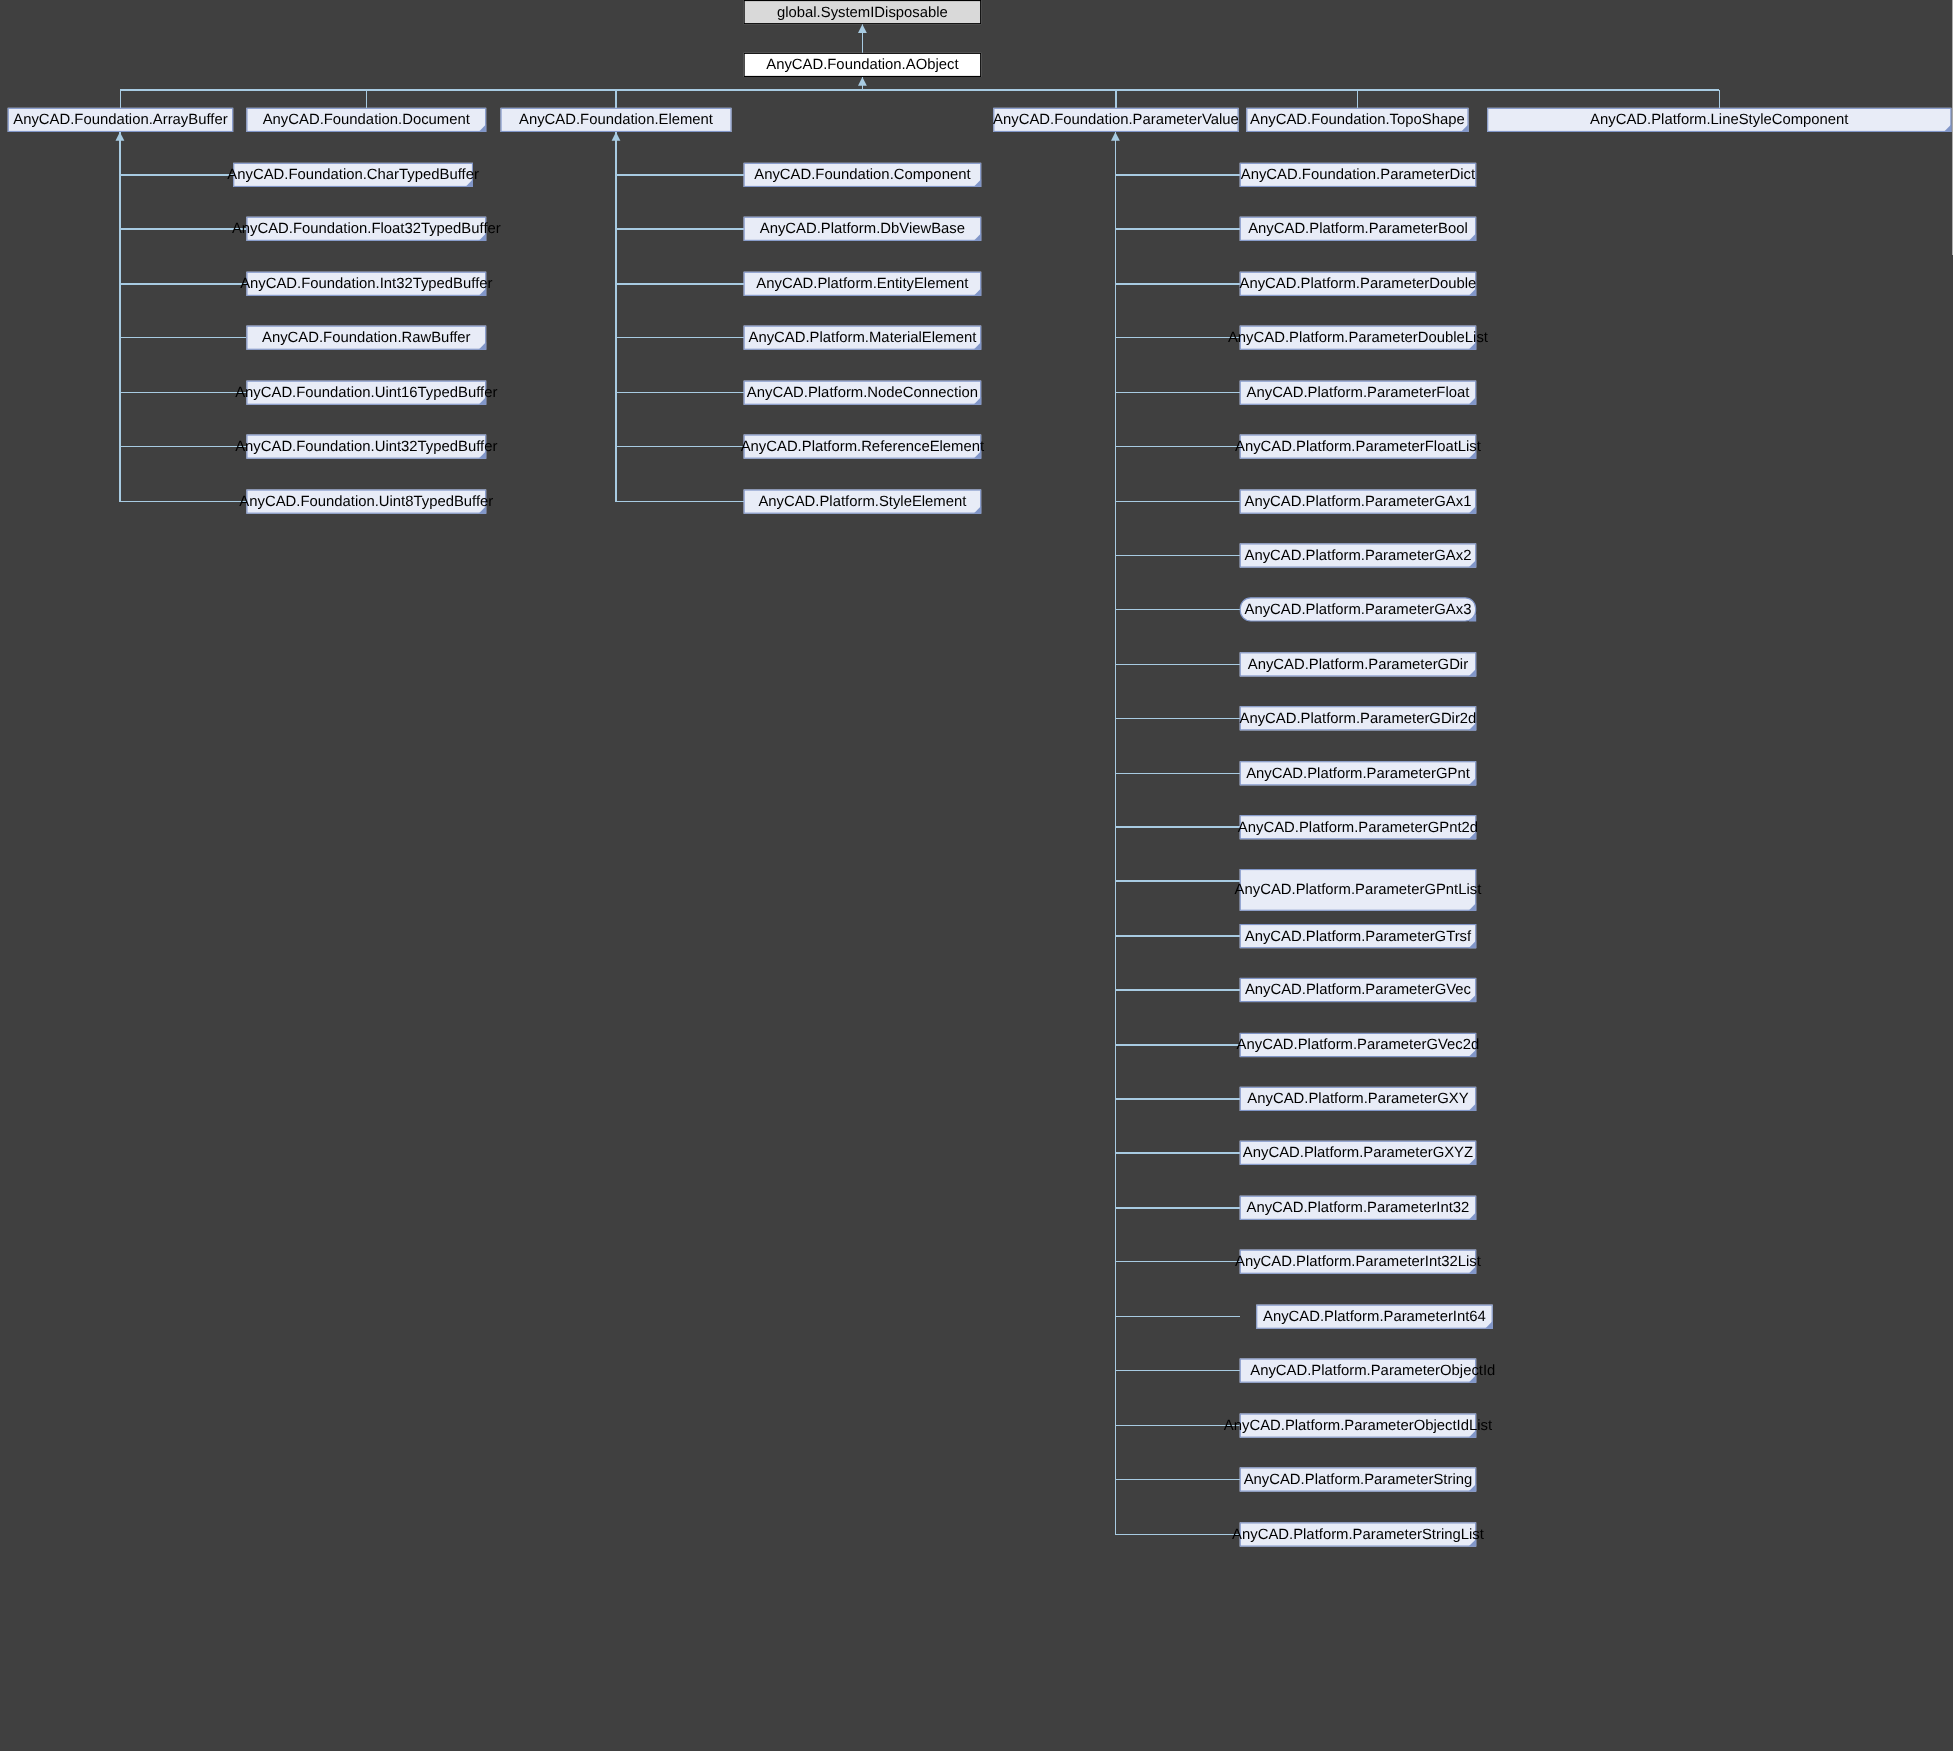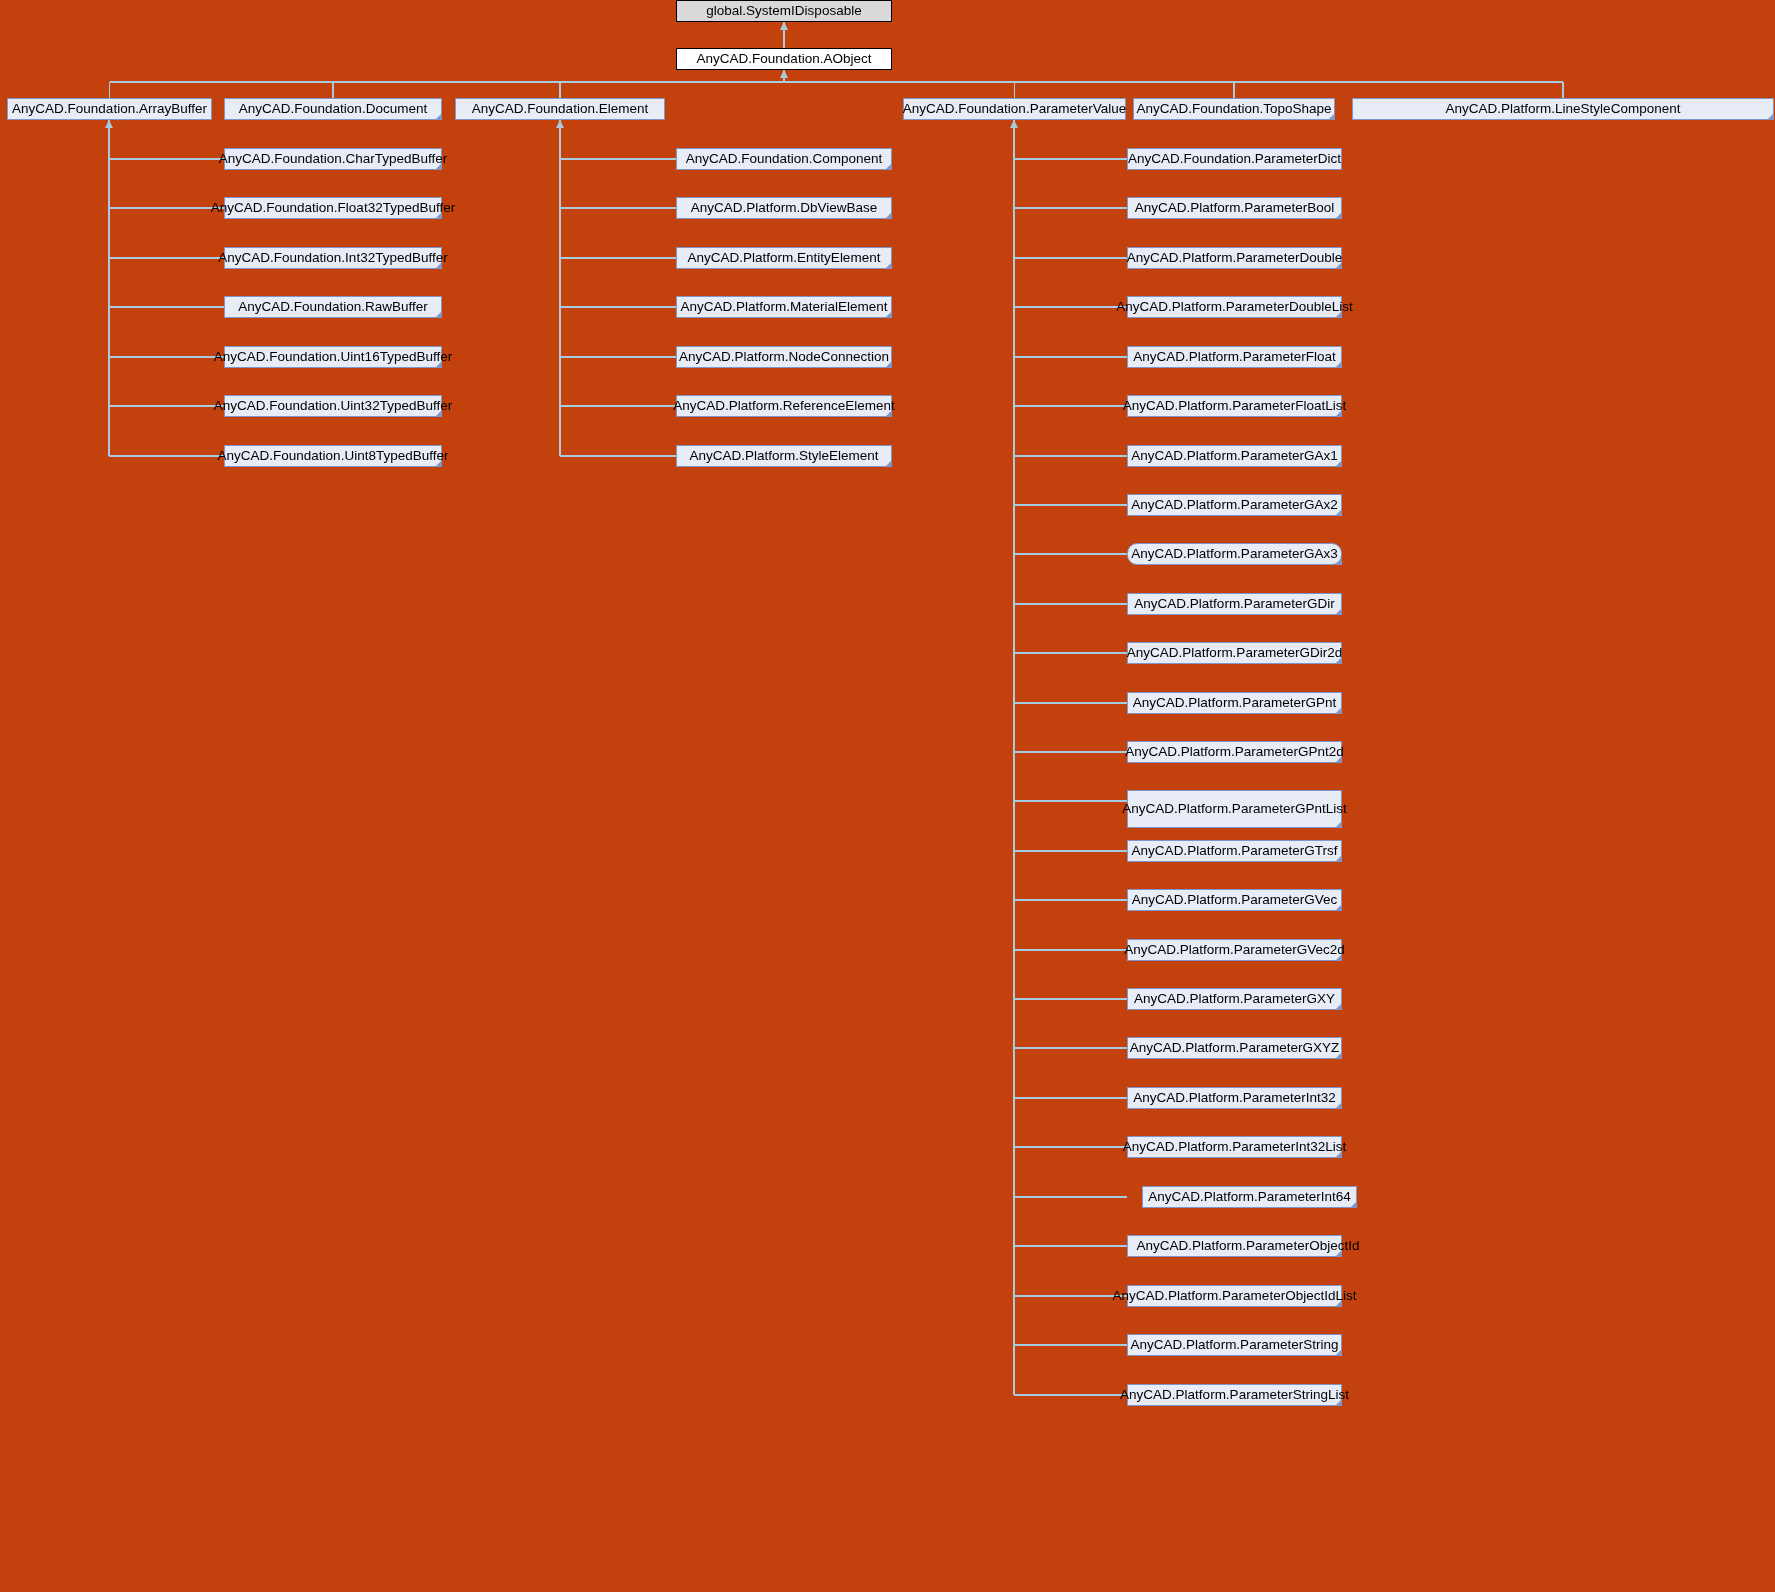--- a/index.html
+++ b/index.html
@@ -1,18 +1,18 @@
 <!DOCTYPE html>
 <html><head>
 <meta charset="utf-8">
 <title>Class Inheritance Diagram</title>
 <style>
   html,body{margin:0;padding:0;background:#ffffff;}
   body{font-family:"Liberation Sans","DejaVu Sans",sans-serif;}
-  #diagram{position:relative;width:1775px;height:1592px;background:#c2410c;overflow:hidden;}
+  #diagram{position:relative;width:1775px;height:1592px;background:#404040;overflow:hidden;}
 
   
   #wires{position:absolute;left:0;top:0;width:1775px;height:1592px;pointer-events:none;}
 
   
   .node{
     position:absolute;
     box-sizing:border-box;
     display:flex;
     align-items:center;
@@ -134,21 +134,21 @@
       </div>
       <div class="node derived" style="left: 903px; top: 98px; width: 223px; height: 22px;">
         <span class="lbl">AnyCAD.Foundation.ParameterValue</span>
       </div>
       <div class="node derived leaf" style="left: 1133px; top: 98px; width: 202px; height: 22px;">
         <span class="lbl">AnyCAD.Foundation.TopoShape</span>
       </div>
       <div class="node derived leaf" style="left: 1352px; top: 98px; width: 422px; height: 22px;">
         <span class="lbl">AnyCAD.Platform.LineStyleComponent</span>
       </div>
-      <div class="node derived leaf" style="left: 224px; top: 148px; width: 218px; height: 22px;">
+      <div class="node derived leaf" style="left: 212px; top: 148px; width: 218px; height: 22px;">
         <span class="lbl">AnyCAD.Foundation.CharTypedBuffer</span>
       </div>
       <div class="node derived leaf" style="left: 224px; top: 197px; width: 218px; height: 22px;">
         <span class="lbl">AnyCAD.Foundation.Float32TypedBuffer</span>
       </div>
       <div class="node derived leaf" style="left: 224px; top: 247px; width: 218px; height: 22px;">
         <span class="lbl">AnyCAD.Foundation.Int32TypedBuffer</span>
       </div>
       <div class="node derived leaf" style="left: 224px; top: 296px; width: 218px; height: 22px;">
         <span class="lbl">AnyCAD.Foundation.RawBuffer</span>

